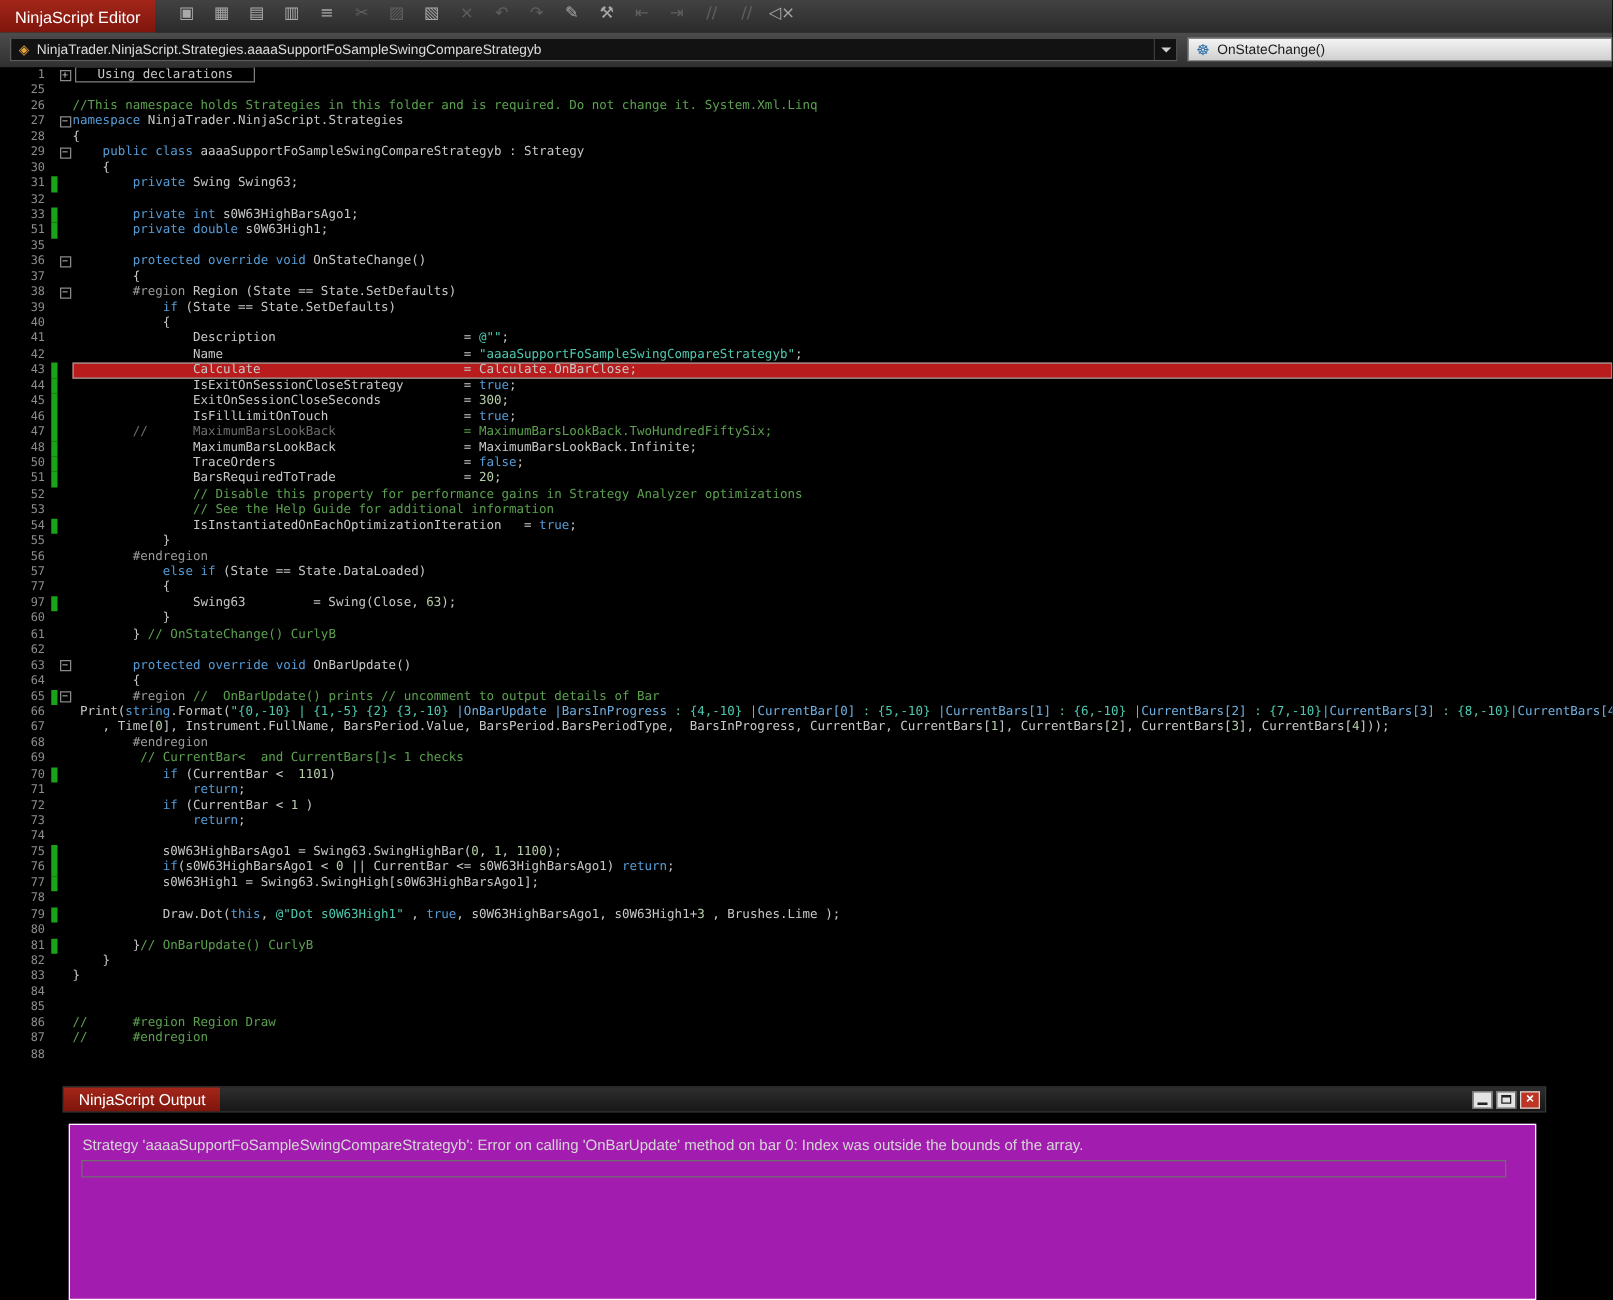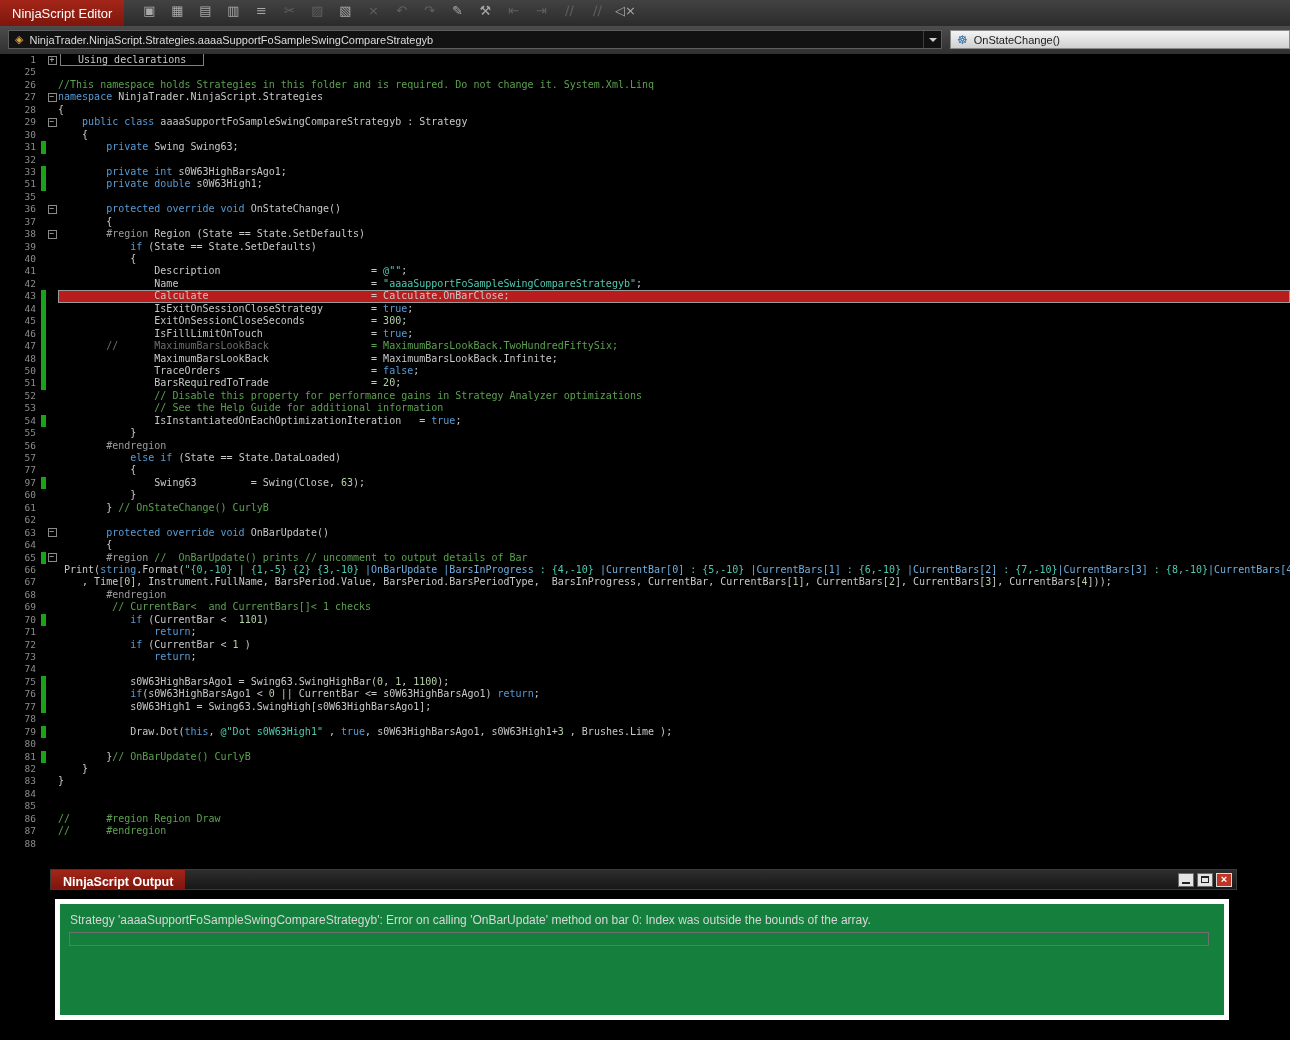--- a/index.html
+++ b/index.html
@@ -52,33 +52,33 @@
   .sg-c{color:var(--comment_green,#5BA14F)}
   .sg-p{color:#9B9B9B}
   .sg-m{color:#6E6E6E}
   .sg-sb{color:#6FAFE0}
   .sg-boxed{color:#C8C8C8;border:1px solid #7f7f7f;padding:0 17px;margin-left:2px;}
 
   
   .out-titlebar{position:absolute;left:50px;top:869px;width:1187px;height:21px;
                 background:linear-gradient(#2e2e2e,#171717);display:flex;align-items:center;
                 border:1px solid #3a3a3a;box-sizing:border-box;}
-  .out-tab{height:100%;display:flex;align-items:flex-end;padding:0 12px;
+  .out-tab{height:100%;display:flex;align-items:center;padding:0 12px;
            background:linear-gradient(var(--brand_red_light,#a32619),var(--brand_red,#7f150c));
-           color:#fff;font-size:12.5px;white-space:nowrap;font-weight:bold;}
+           color:#fff;font-size:12.5px;white-space:nowrap;}
   .btns{margin-left:auto;display:flex;margin-right:4px;}
   .winbtn{width:16px;height:14px;margin-left:3px;display:flex;align-items:center;
           justify-content:center;box-sizing:border-box;cursor:default;}
   .btn-min,.btn-max{background:#E4E4E4;border:1px solid #6a6a6a;}
   .btn-min i{display:block;width:8px;height:2px;background:#222;margin-top:7px;}
   .btn-max i{display:block;width:8px;height:7px;border:1px solid #222;border-top-width:2px;box-sizing:border-box;}
   .btn-close{background:#BE3526;border:1px solid #d9d9d9;color:#fff;font-size:11px;
              font-weight:bold;line-height:1;}
-  .out-body{position:absolute;left:55px;top:899px;width:1174px;height:121px;background:#15803d;
-            border:5px solid #ffffff;box-sizing:border-box;}
+  .out-body{position:absolute;left:55px;top:899px;width:1174px;height:141px;background:#a21caf;
+            border:1px solid #ffffff;box-sizing:border-box;}
   .out-msg{padding:9px 0 0 10px;color:#d6d6d6;font-size:12px;}
   .out-strip{margin:5px 0 0 9px;width:1140px;height:14px;border:1px solid #6f6f6f;box-sizing:border-box;}
 </style>
 </head>
 <body>
 
 <div class="topbar">
   <div class="apptab">
     <span>NinjaScript Editor</span>
   </div>

